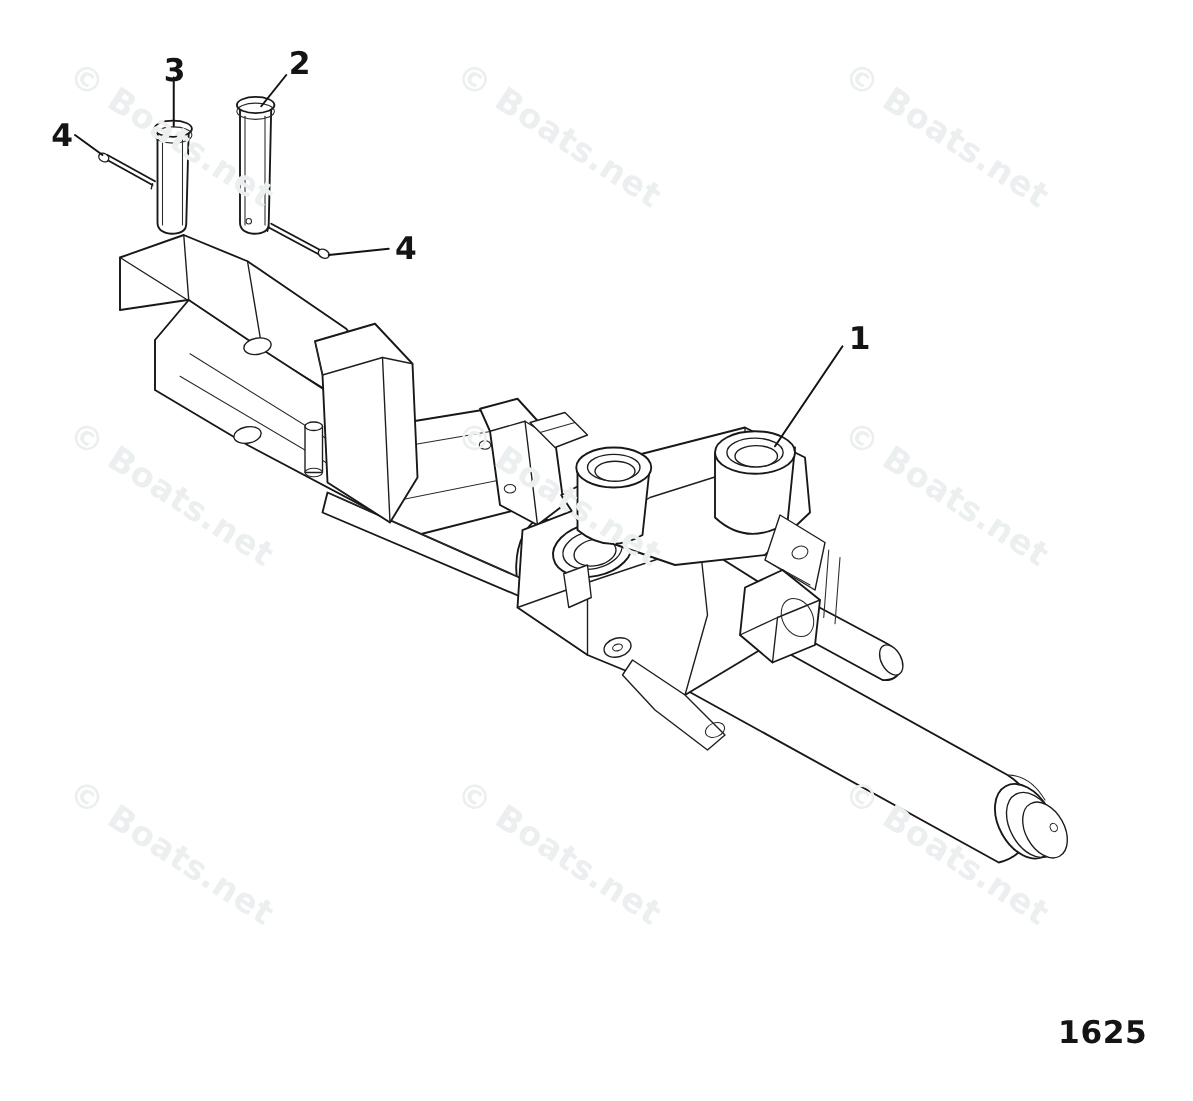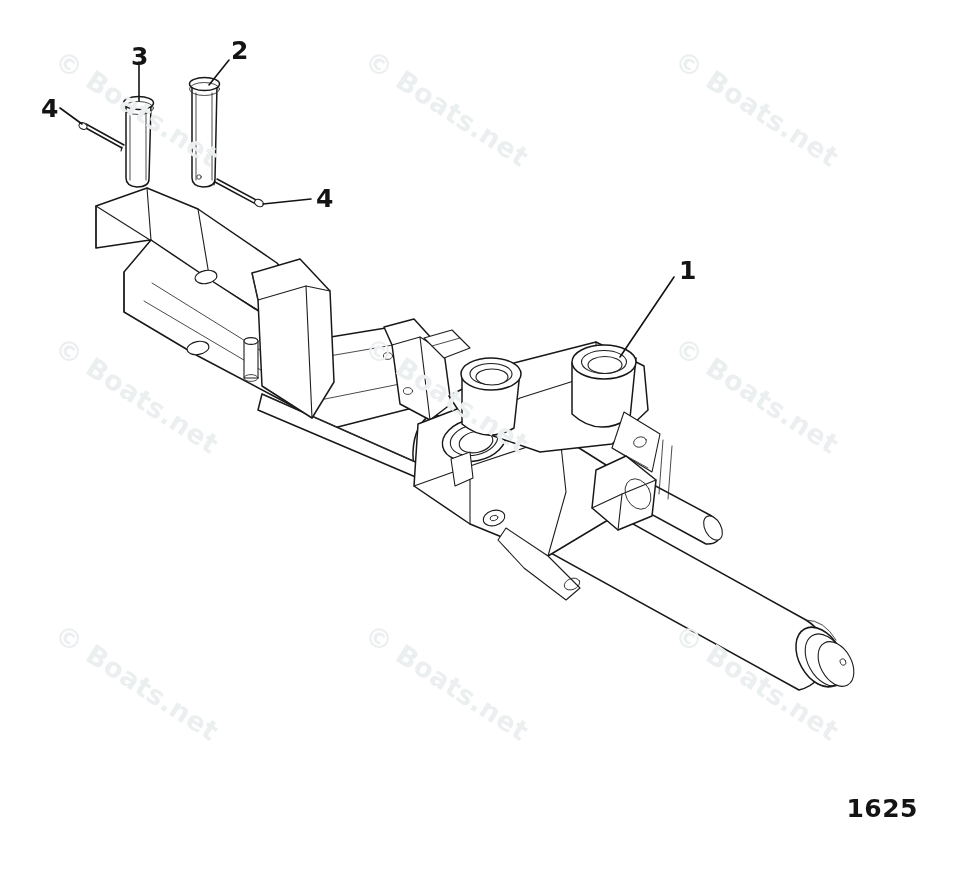--- a/index.html
+++ b/index.html
@@ -37,21 +37,21 @@
   
   #callout-layer{position:absolute;inset:0;z-index:4;}
   .callout{
     position:absolute;
     font-family:"DejaVu Sans",sans-serif;
     font-size:25px;font-weight:700;color:#141414;
     line-height:1;
   }
   
   #page-number{
-    position:absolute;right:36px;bottom:58px;z-index:5;
+    position:absolute;right:36px;bottom:41px;z-index:5;
     font-family:"DejaVu Sans",sans-serif;
     font-size:25px;font-weight:700;color:#141414;letter-spacing:.5px;
   }
 </style>
 </head>
 <body>
 
 <div id="page">
 
   <div id="drawing">

